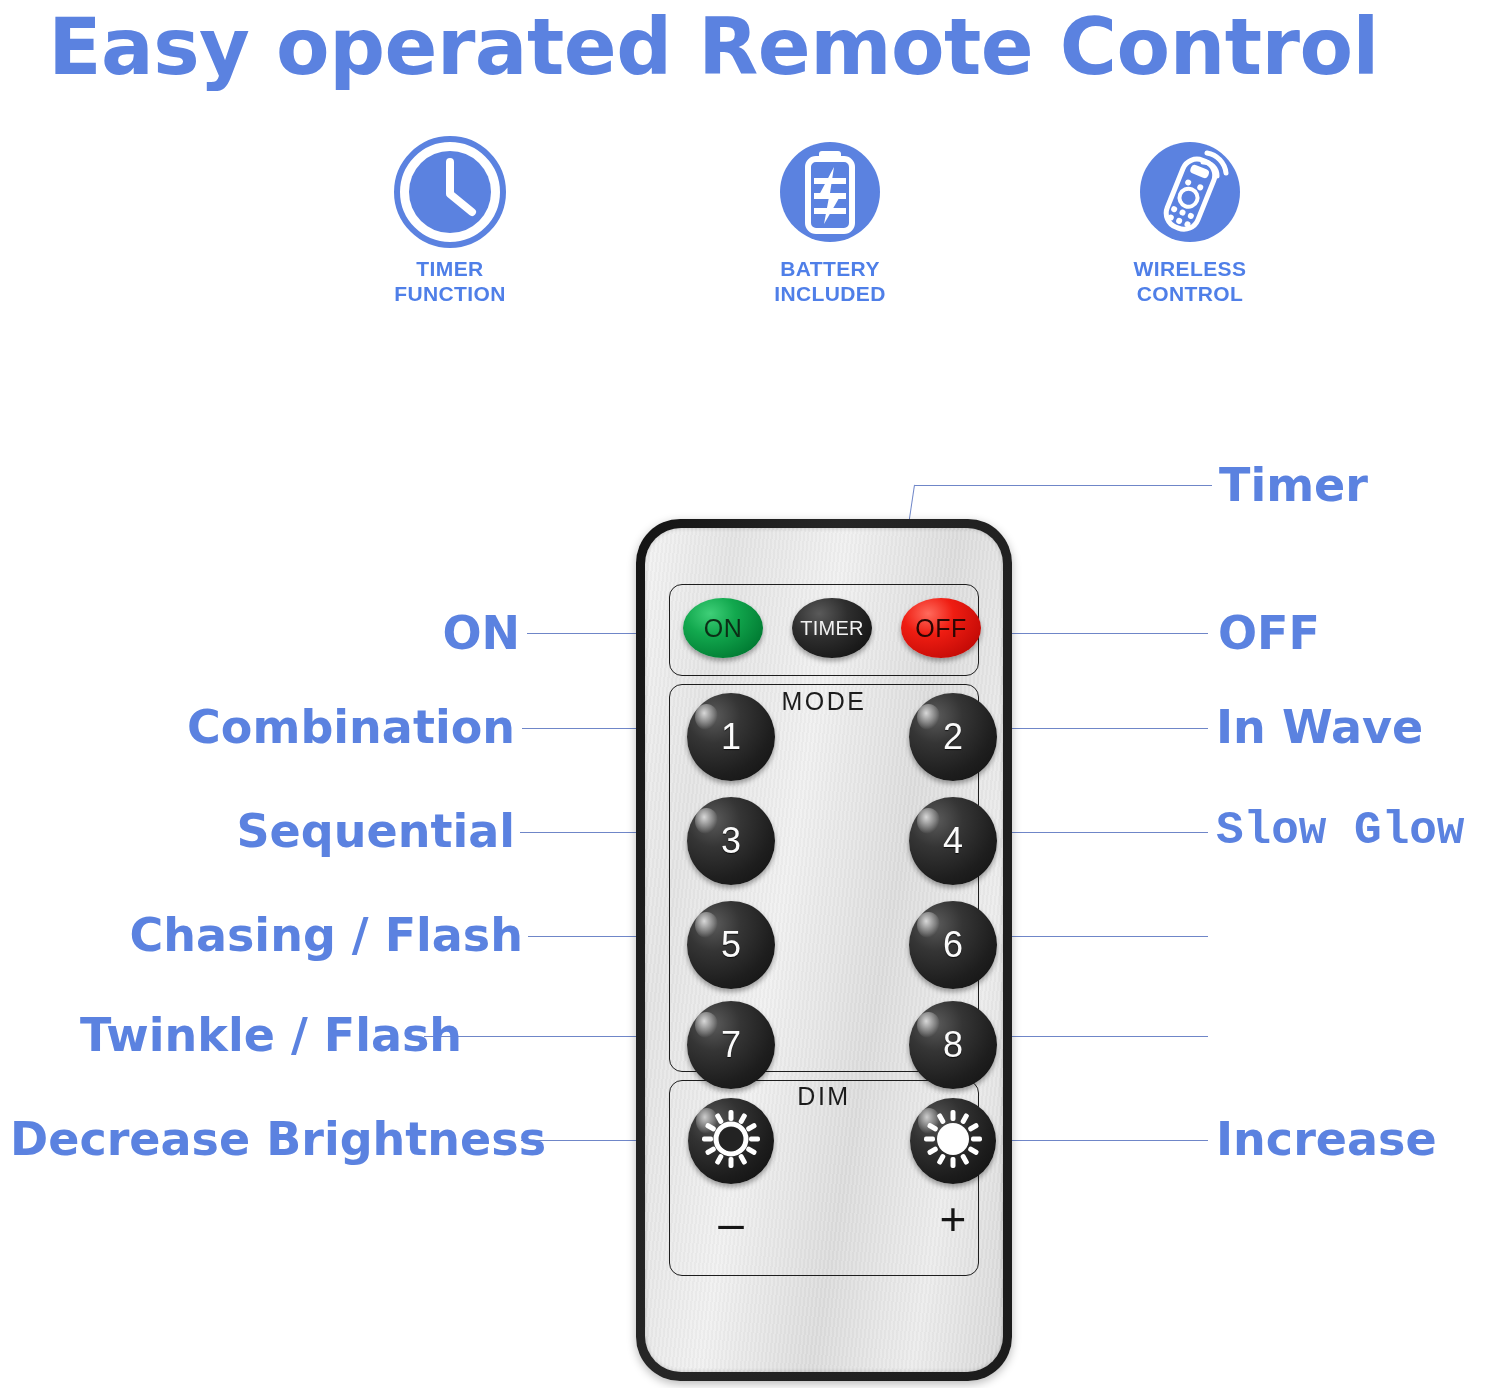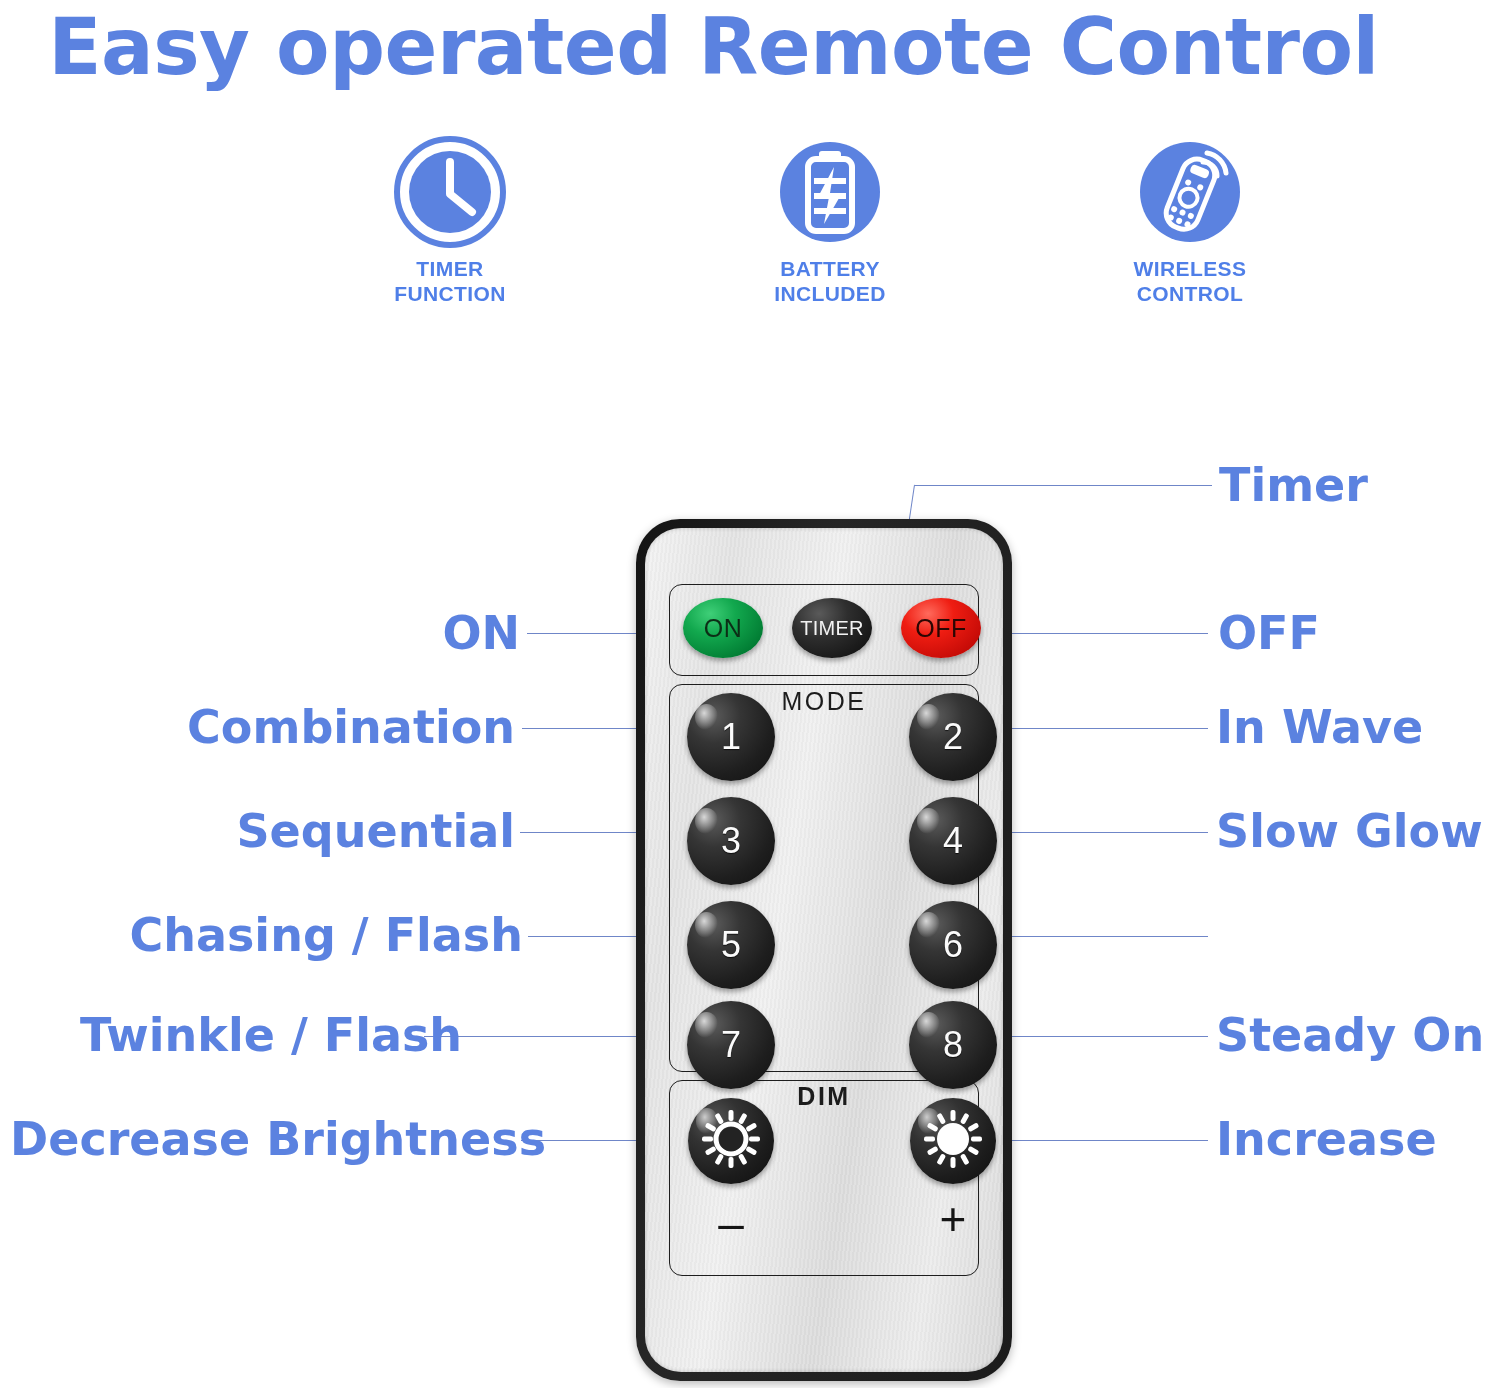--- a/index.html
+++ b/index.html
@@ -85,21 +85,21 @@
   .panel-mode  { left: 24px; top: 156px; width: 310px; height: 388px; }
   .panel-dim   { left: 24px; top: 552px; width: 310px; height: 196px; }
 
   .panel-caption {
     position: absolute; left: 0; width: 100%; text-align: center;
     font-family: "Liberation Sans", sans-serif;
     color: #1c1c1c; font-size: 25px; letter-spacing: 2.5px; font-weight: 400;
     z-index: 3;
   }
   .cap-mode { top: 159px; }
-  .cap-dim  { top: 554px; font-weight: bold; }
+  .cap-dim  { top: 554px; }
 
   
   .btn {
     position: absolute; border-radius: 50%;
     display: flex; align-items: center; justify-content: center;
     z-index: 4;
     box-shadow: 0 3px 5px rgba(0,0,0,.35);
   }
   .btn .glyph { font-family: "Liberation Sans", sans-serif; pointer-events: none; }
 
@@ -240,24 +240,23 @@
 
   <div class="leader" style="left:521px; top:1140px; width:206px;"></div>
   <div class="leader" style="left:944px; top:1140px; width:264px;"></div>
 
   <div class="lbl right" style="left:1219px; top:462px;">Timer</div>
   <div class="lbl left" style="left:248px; top:610px; width:272px;">ON</div>
   <div class="lbl right" style="left:1218px; top:610px;">OFF</div>
   <div class="lbl left" style="left:100px; top:704px; width:415px;">Combination</div>
   <div class="lbl right" style="left:1216px; top:704px;">In Wave</div>
   <div class="lbl left" style="left:100px; top:808px; width:415px;">Sequential</div>
-  <div class="lbl right" style="left:1216px; top:808px;">Slow Glow</div>
+  <div class="lbl right" style="left:1216px; top:808px;font-family:Liberation Mono, monospace;">Slow Glow</div>
   <div class="lbl left" style="left:80px; top:912px; width:443px;">Chasing / Flash</div>
   <div class="lbl left" style="left:80px; top:1012px; width:339px;text-align:right;">Twinkle / Flash</div>
-  <div class="lbl right" style="left:1216px; top:1012px;">Steady On</div>
   <div class="lbl left" style="left:10px; top:1116px; width:506px;">Decrease Brightness</div>
   <div class="lbl right" style="left:1216px; top:1116px;">Increase</div>
 
   <div class="remote">
     <div class="face">
 
       <div class="panel panel-power"></div>
 
       <div class="btn btn-power btn-on">
         <span class="glyph">ON</span>

